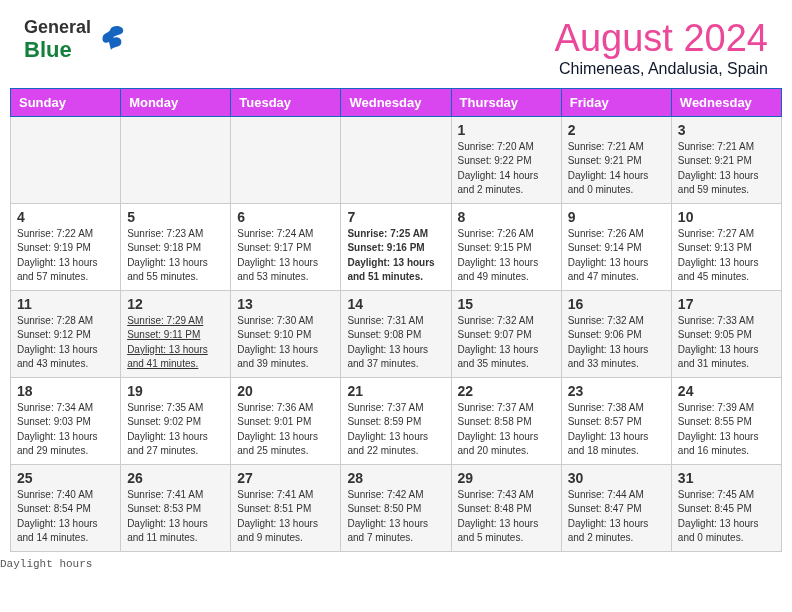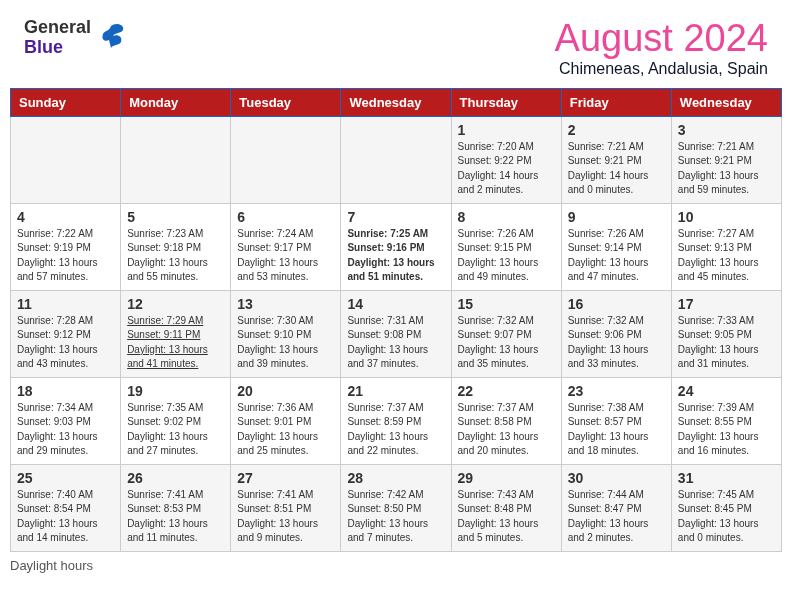--- a/index.html
+++ b/index.html
@@ -8,21 +8,21 @@
     .header { display: flex; justify-content: space-between; align-items: flex-start; padding: 18px 24px 10px 24px; border-radius: 21px; }
     .logo-text { display: flex; flex-direction: column; line-height: 1.1; }
     
     .title-block { text-align: right; }
     .main-title { font-size: 38px; font-weight: 300; color: #ec4899; line-height: 1.1; }
     .subtitle { font-size: 16px; color: #0f172a; }
     
     .calendar { width: 100%; border-collapse: collapse; margin: 0 10px; width: calc(100% - 20px); margin-left: 10px; }
     
     .calendar th {
-      background: #b91c1c;
+      background: #d946ef;
       color: #fff;
       font-size: 13px;
       font-weight: bold;
       padding: 6px 8px;
       text-align: left;
       border: 1px solid #1565c0;
     }
     
     .calendar td {
       border: 1px solid #ccc;
@@ -33,32 +33,32 @@
       width: 14.28%;
       min-height: 80px;
     }
     
     .calendar tr:nth-child(odd) td { background: #f5f5f5; }
     .calendar tr:nth-child(even) td { background: #fff; }
     
     .day-num { font-size: 14px; font-weight: bold; display: block; margin-bottom: 2px; }
     .day-info { font-size: 10px; line-height: 1.45; color: #333; }
 
-    .footer { padding: 6px 10px; font-size: 13px; color: #555; }
+    .footer { padding: 6px 0; font-size: 11px; color: #555; font-family: Liberation Mono, monospace; }
     
     .logo-wrapper { display: flex; align-items: center; }
   </style>
 </head>
 <body>
 
 <div class="header">
   <div class="logo-wrapper">
     <div class="logo-text">
       <span style="font-weight: bold; font-size: 18px; color: rgb(51, 51, 51);">General</span>
-      <span style="color:#4c1d95;font-weight:bold;font-size:18px;">Blue</span>
+      <span style="color:#15803d;font-weight:bold;font-size:22px;">Blue</span>
     </div>
     <svg width="36" height="36" viewBox="0 0 36 36" style="margin-left:2px;">
       <path d="M18 6 C22 2, 32 4, 30 10 C28 14, 22 12, 20 16 C24 14, 30 16, 28 22 C26 26, 20 24, 18 28 L16 20 C12 22, 8 20, 10 14 C12 10, 16 12, 18 6Z" fill="#1565c0"></path>
     </svg>
   </div>
   <div class="title-block">
     <div class="main-title">August 2024</div>
     <div class="subtitle">Chimeneas, Andalusia, Spain</div>
   </div>
 </div>

